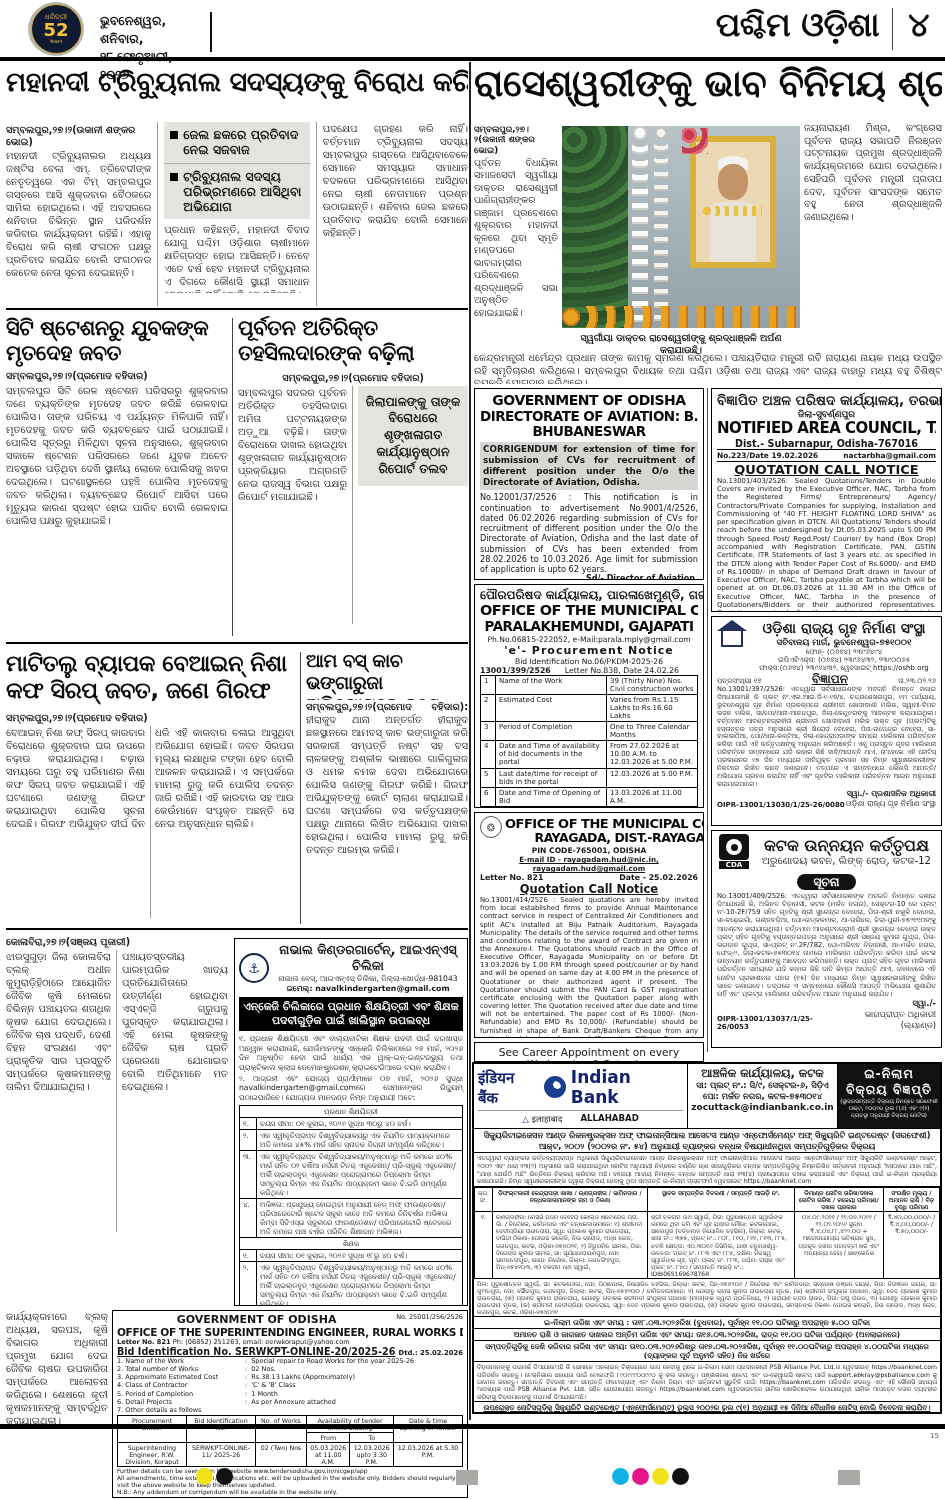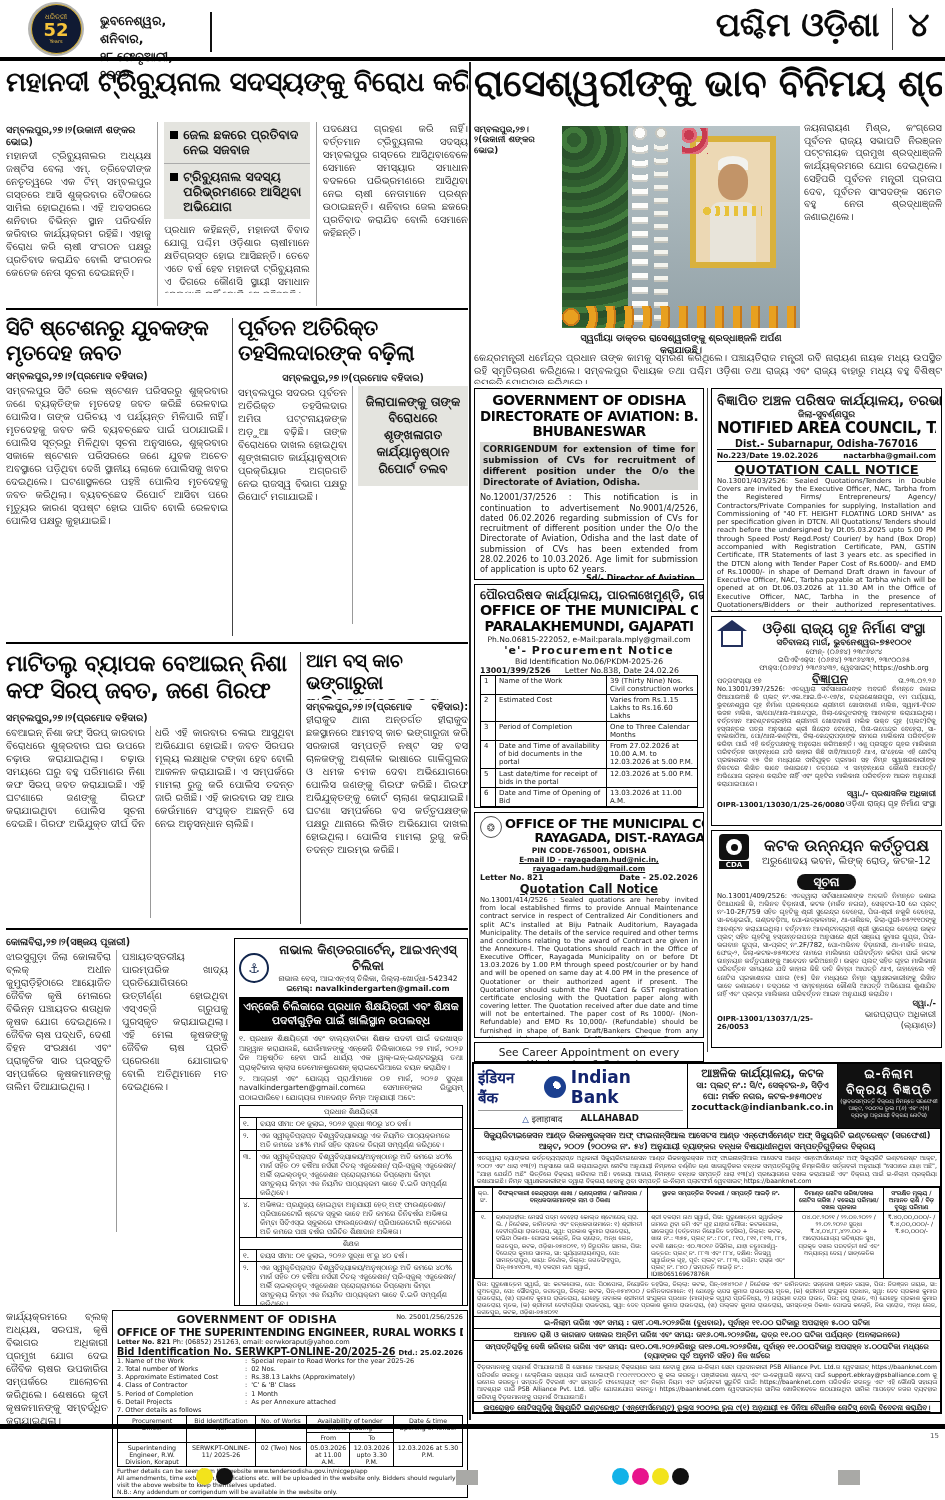--- a/index.html
+++ b/index.html
@@ -74,20 +74,21 @@
     </div>
     <div style="width:152px;border-left:1px solid #999;padding-left:6px">
       <div class="news" style="height:180px">ପଦକ୍ଷେପ ଗ୍ରହଣ କରି ନାହିଁ। ବର୍ତ୍ତମାନ ଟ୍ରିବ୍ୟୁନାଲ ସଦସ୍ୟ ସମ୍ବଲପୁର ଗସ୍ତରେ ଆସିଥିବାବେଳେ ସେମାନେ ସମସ୍ୟାର ସମାଧାନ ବଦଳରେ ପରିଭ୍ରମଣରେ ଆସିଥିବା ନେଇ ଚାଷୀ ନେତାମାନେ ପ୍ରଶ୍ନ ଉଠାଇଛନ୍ତି। ଶନିବାର ଜେଲ ଛକରେ ପ୍ରତିବାଦ କରାଯିବ ବୋଲି ସେମାନେ କହିଛନ୍ତି।</div>
     </div>
   </div>
   <div class="abs hrB" style="left:6px;top:308px;width:462px;height:2px"></div>
 
   <div class="abs hl one" style="left:474px;top:62px;width:468px;height:58px;font-size:37px">ରାସେଶ୍ୱରୀଙ୍କୁ ଭାବ ବିନିମୟ ଶ୍ରଦ୍ଧାଞ୍ଜଳି</div>
   <div class="abs" style="left:474px;top:122px;width:84px;height:226px">
     <div class="by" style="font-size:8.6px">ସମ୍ବଲପୁର,୨୭।୨(ଉକାନୀ ଶଙ୍କର ଭୋଇ)</div>
+    <div class="news" style="font-size:9.6px;height:190px">ପୂର୍ବତନ ବିଧାୟିକା ସମାଜସେବୀ ସ୍ୱର୍ଗୀୟା ଡାକ୍ତର ରାସେଶ୍ୱରୀ ପାଣିଗ୍ରାହୀଙ୍କର ଗଞ୍ଜାମ ପ୍ରବେଶରେ ଶୁକ୍ରବାର ମହାନଦୀ କୂଳରେ ଥିବା ସ୍ମୃତି ମଣ୍ଡପରେ ଭାବଗମ୍ଭୀର ପରିବେଶରେ ଶ୍ରଦ୍ଧାଞ୍ଜଳି ସଭା ଅନୁଷ୍ଠିତ ହୋଇଯାଇଛି।</div>
   </div>
   <div class="abs" style="left:562px;top:126px;width:238px;height:202px;overflow:hidden;background:linear-gradient(#b7c3c7,#93a2a8)">
     <div class="abs" style="left:0;top:0;width:66px;height:202px;background:repeating-radial-gradient(circle at 12px 14px,#2f5d2f 0 7px,#417a3c 7px 13px,#2a512b 13px 20px)"></div>
     <div class="abs" style="left:70px;top:0;width:16px;height:202px;background:repeating-radial-gradient(circle at 8px 7px,#fdfdfb 0 5px,#cfcfc9 5px 7px,transparent 7px 14px)"></div>
     <div class="abs" style="left:92px;top:0;width:14px;height:202px;background:repeating-radial-gradient(circle at 7px 7px,#f4f4ee 0 4px,#c5c5bd 4px 6px,transparent 6px 13px)"></div>
     <div class="abs" style="left:128px;top:10px;width:86px;height:132px;border:6px solid #d9b13c;background:#ecd8b4">
       <div class="abs" style="left:22px;top:14px;width:30px;height:14px;border-radius:50% 50% 0 0;background:#f2f2ee"></div>
       <div class="abs" style="left:22px;top:22px;width:30px;height:36px;border-radius:45%;background:#c29468"></div>
       <div class="abs" style="left:14px;top:60px;width:46px;height:60px;border-radius:10px 10px 0 0;background:#e8e4da"></div>
       <div class="abs" style="left:6px;top:64px;width:60px;height:10px;background:repeating-radial-gradient(circle at 5px 5px,#e8c23a 0 4px,transparent 4px 9px)"></div>
@@ -144,21 +145,21 @@
         </div>
     </div>
   </div>
   <div class="abs news" style="left:6px;top:1310px;width:102px;height:186px">କାର୍ଯ୍ୟକ୍ରମରେ ବ୍ଲକ୍ ଅଧ୍ୟକ୍ଷ, ସରପଞ୍ଚ, କୃଷି ବିଭାଗର ଅଧିକାରୀ ପ୍ରମୁଖ ଯୋଗ ଦେଇ ଜୈବିକ ଚାଷର ଉପକାରିତା ସମ୍ପର୍କରେ ଆଲୋଚନା କରିଥିଲେ। ଶେଷରେ କୃତୀ କୃଷକମାନଙ୍କୁ ସମ୍ବର୍ଦ୍ଧିତ କରାଯାଇଥିଲା।</div>
 
   <div class="abs box" style="left:234px;top:938px;width:234px;height:368px;padding:3px 4px">
     <div style="display:flex;gap:4px;align-items:center">
       <div style="width:26px;height:26px;border-radius:50%;border:2px solid #12264d;color:#12264d;font-size:13px;display:flex;align-items:center;justify-content:center;flex:none">⚓</div>
       <div style="flex:1">
         <div class="b ctr" style="font-size:12.5px">ନାଭାଲ କିଣ୍ଡରଗାର୍ଟେନ୍, ଆଇଏନ୍ଏସ୍ ଚିଲିକା</div>
-        <div class="ctr" style="font-size:7.6px">ନାଭାଲ ବେସ୍, ଆଇଏନ୍ଏସ୍ ଚିଲିକା, ଜିଲ୍ଲା-ଖୋର୍ଦ୍ଧା-542342</div>
+        <div class="ctr" style="font-size:7.6px">ନାଭାଲ ବେସ୍, ଆଇଏନ୍ଏସ୍ ଚିଲିକା, ଜିଲ୍ଲା-ଖୋର୍ଦ୍ଧା-981043</div>
         <div class="b ctr" style="font-size:7.8px">ଇମେଲ୍: navalkindergarten@gmail.com</div>
       </div>
     </div>
     <div class="b ctr" style="background:#000;color:#fff;font-size:10.8px;line-height:1.3;padding:3px 2px;margin:3px 0">ଏନ୍‌କେଜି ଚିଲିକାରେ ପ୍ରଧାନ ଶିକ୍ଷୟିତ୍ରୀ ଏବଂ ଶିକ୍ଷକ ପଦବୀଗୁଡ଼ିକ ପାଇଁ ଖାଲିସ୍ଥାନ ଉପଲବ୍ଧ</div>
     <div class="sm" style="font-size:7.6px">୧. ପ୍ରଧାନ ଶିକ୍ଷୟିତ୍ରୀ ଏବଂ ବାଲ୍ୟବାଟିକା ଶିକ୍ଷକ ପଦବୀ ପାଇଁ ଦରଖାସ୍ତ ଆହ୍ୱାନ କରାଯାଉଛି, ଯେଉଁମାନଙ୍କୁ ଏନ୍‌କେଜି ଚିଲିକାଠାରେ ୨୭ ମାର୍ଚ୍ଚ, ୨୦୨୬ ଦିନ ଅନୁଷ୍ଠିତ ହେବା ପାଇଁ ଧାର୍ଯ୍ୟ ଏକ ୱାକ୍-ଇନ୍-ଇଣ୍ଟରଭ୍ୟୁ ତଥା ପ୍ରାକ୍ଟିକାଲ କ୍ଲାସ ଡେମୋନଷ୍ଟ୍ରେଶନ୍ କ୍ରାଇଟେରିଆରେ ଚୟନ କରାଯିବ।</div>
     <div class="sm" style="font-size:7.6px;margin-top:2px">୨. ଆଗ୍ରହୀ ଏବଂ ଯୋଗ୍ୟ ପ୍ରାର୍ଥୀମାନେ ୦୭ ମାର୍ଚ୍ଚ, ୨୦୨୬ ସୁଦ୍ଧା navalkindergarten@gmail.comରେ ସେମାନଙ୍କର ରିଜ୍ୟୁମ୍ ପଠାଇପାରିବେ। ଯୋଗ୍ୟତା ମାନଦଣ୍ଡ ନିମ୍ନ ଅନୁଯାୟୀ ଅଟେ:</div>
     <table class="tb" style="margin-top:3px;font-size:7.2px">
       <tbody>
           <tr>
             <td colspan="2" class="ctr b" style="text-align:center">ପ୍ରଧାନ ଶିକ୍ଷୟିତ୍ରୀ</td>

